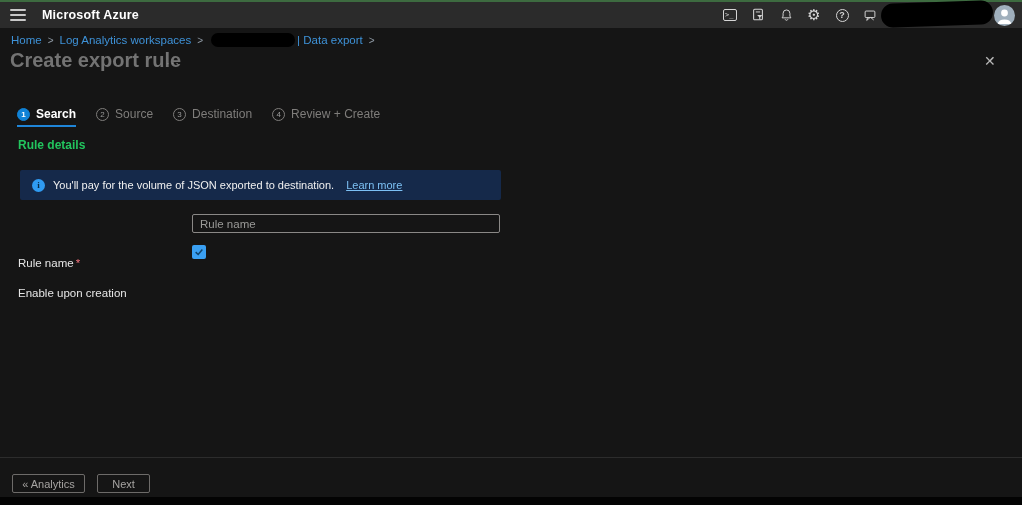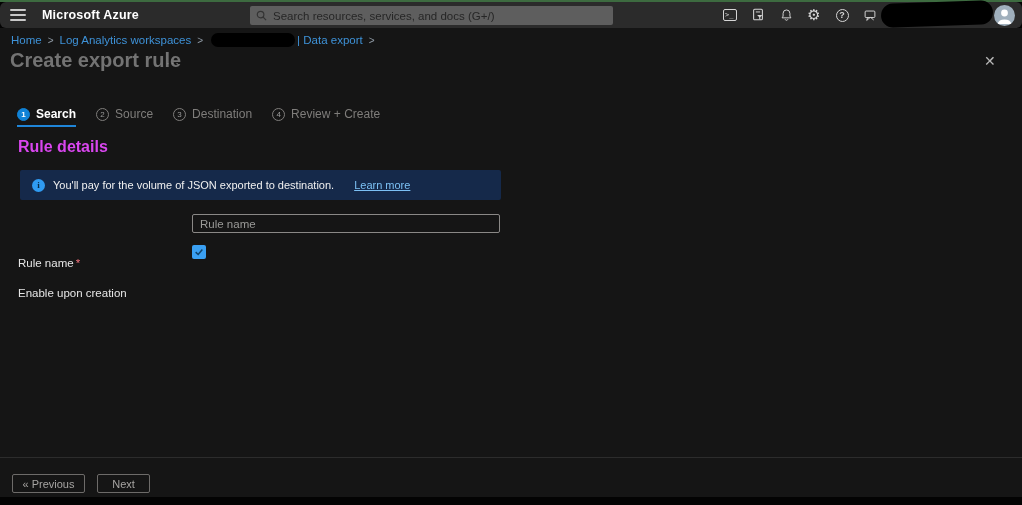--- a/index.html
+++ b/index.html
@@ -3,21 +3,21 @@
 <meta charset="utf-8">
 <style>
   * { margin:0; padding:0; box-sizing:border-box; }
   html,body { width:1022px; height:505px; background:#030303; overflow:hidden;
               font-family:"Liberation Sans", sans-serif; }
 
   
   .top-accent { position:absolute; left:0; top:0; width:1022px; height:2px; background:#3d6b40; }
 
   
-  .topbar { position:absolute; left:0; top:2px; width:1022px; height:26px; background:#2b2b2b;border-radius:6px; }
+  .topbar { position:absolute; left:0; top:2px; width:1022px; height:26px; background:#2b2b2b; }
   .hamburger { position:absolute; left:10px; top:7px; width:16px; height:12px; cursor:pointer; }
   .hamburger i { display:block; height:2px; background:#c9c9c9; margin-bottom:3px; border-radius:1px; }
   .brand { position:absolute; left:42px; top:6px; color:#ffffff; font-size:12.5px; font-weight:bold; letter-spacing:.2px; }
   .searchbox { position:absolute; left:250px; top:4px; width:363px; height:19px; background:#5e5e5e;
                border-radius:2px; display:flex; align-items:center; padding:0 6px; }
   .searchbox svg { flex:0 0 auto; margin-right:6px; }
   .searchbox input { flex:1; background:transparent; border:none; outline:none;
                      font-size:11.5px; color:#1d1d1d; font-family:"Liberation Sans", sans-serif; }
   .searchbox input::placeholder { color:#262626; opacity:1; }
 
@@ -52,30 +52,30 @@
   
   .tabs { position:absolute; left:17px; top:79px; display:flex; gap:20px; }
   .tab { display:flex; align-items:center; gap:6px; font-size:12px; color:#7f7d7b;
          padding-bottom:6px; cursor:pointer; position:relative; }
   .tab .stepnum { width:13px; height:13px; border-radius:50%; border:1px solid #7f7d7b;
                   font-size:8px; display:flex; align-items:center; justify-content:center; color:#9a9a9a; }
   .tab.active { color:#ffffff; font-weight:bold; }
   .tab.active .stepnum { background:#1082d6; border-color:#1082d6; color:#fff; font-weight:bold; }
   .tab.active::after { content:""; position:absolute; left:0; right:0; bottom:0; height:2px; background:#1f85d8; }
 
-  .section-heading { position:absolute; left:18px; top:110px; color:#d946ef; font-size:16px; font-weight:bold; }
+  .section-heading { position:absolute; left:18px; top:110px; color:#22c55e; font-size:12px; font-weight:bold; }
 
   
   .banner { position:absolute; left:20px; top:142px; width:481px; height:30px; background:#15294a;
             border-radius:2px; display:flex; align-items:center; padding:0 12px; }
   .info-icon { width:13px; height:13px; border-radius:50%; background:#2f9bf2; color:#072a47;
                font-size:9px; font-weight:bold; display:flex; align-items:center; justify-content:center;
                margin-right:8px; flex:0 0 auto; font-family:"Liberation Serif", serif; }
   .banner-text { color:#f0f0f0; font-size:11px; }
-  .banner-link { color:#7cc0f4; font-size:11px; text-decoration:underline; margin-left:20px; cursor:pointer; }
+  .banner-link { color:#7cc0f4; font-size:11px; text-decoration:underline; margin-left:12px; cursor:pointer; }
 
   
   .field-label { position:absolute; left:18px; color:#e6e6e6; font-size:11.5px;margin-top:40px; }
   .req { color:#f1707b; margin-left:2px; }
   .rule-input { position:absolute; left:192px; top:186px; width:308px; height:19px;
                 background:#151515; border:1px solid #8a8886; border-radius:2px;
                 color:#e6e6e6; font-size:11.5px; padding:0 7px; outline:none;
                 font-family:"Liberation Sans", sans-serif; }
   .rule-input::placeholder { color:#9a9a98; opacity:1; }
   .checkbox { position:absolute; left:192px; top:217px; width:14px; height:14px; background:#3aa0f3;
@@ -95,27 +95,20 @@
 <div class="top-accent"></div>
 
 <div class="topbar">
   <div class="hamburger">
       <i></i>
       <i></i>
       <i></i>
     </div>
   <div class="brand">Microsoft Azure</div>
 
-  <div class="searchbox">
-    <svg width="11" height="11" viewBox="0 0 12 12">
-      <circle cx="5" cy="5" r="3.6" fill="none" stroke="#333333" stroke-width="1.3"></circle>
-      <line x1="7.8" y1="7.8" x2="11" y2="11" stroke="#333333" stroke-width="1.3"></line>
-    </svg>
-    <input type="text" placeholder="Search resources, services, and docs (G+/)" style="">
-  </div>
 
   <div class="topbar-icons">
     <div class="tb-icon">
       <span class="cloudshell-glyph">&gt;_</span>
     </div>
     <div class="tb-icon">
       <svg width="14" height="14" viewBox="0 0 16 16">
         <rect x="3" y="1.5" width="10" height="12" rx="1.2" fill="none" stroke="#d6d6d6" stroke-width="1.2"></rect>
         <line x1="5.5" y1="4.5" x2="10.5" y2="4.5" stroke="#d6d6d6" stroke-width="1.1"></line>
         <path d="M7 8 l6 0 l-2.4 2.6 l0 3 l-1.2 -1 l0 -2 z" fill="#d6d6d6"></path>
@@ -201,16 +194,16 @@
   <input class="rule-input" type="text" placeholder="Rule name" style="">
 
   <div class="field-label" style="top:219px;">Enable upon creation</div>
   <div class="checkbox">
     <svg width="10" height="10" viewBox="0 0 12 12">
       <path d="M2 6.2 L5 9 L10 3" fill="none" stroke="#10436b" stroke-width="1.8"></path>
     </svg>
   </div>
 
   <div class="footer-divider"></div>
-  <button class="btn btn-prev">« Previous</button>
+  <button class="btn btn-prev">« Analytics</button>
   <button class="btn btn-next">Next</button>
 
 </div>
 
 </body></html>

